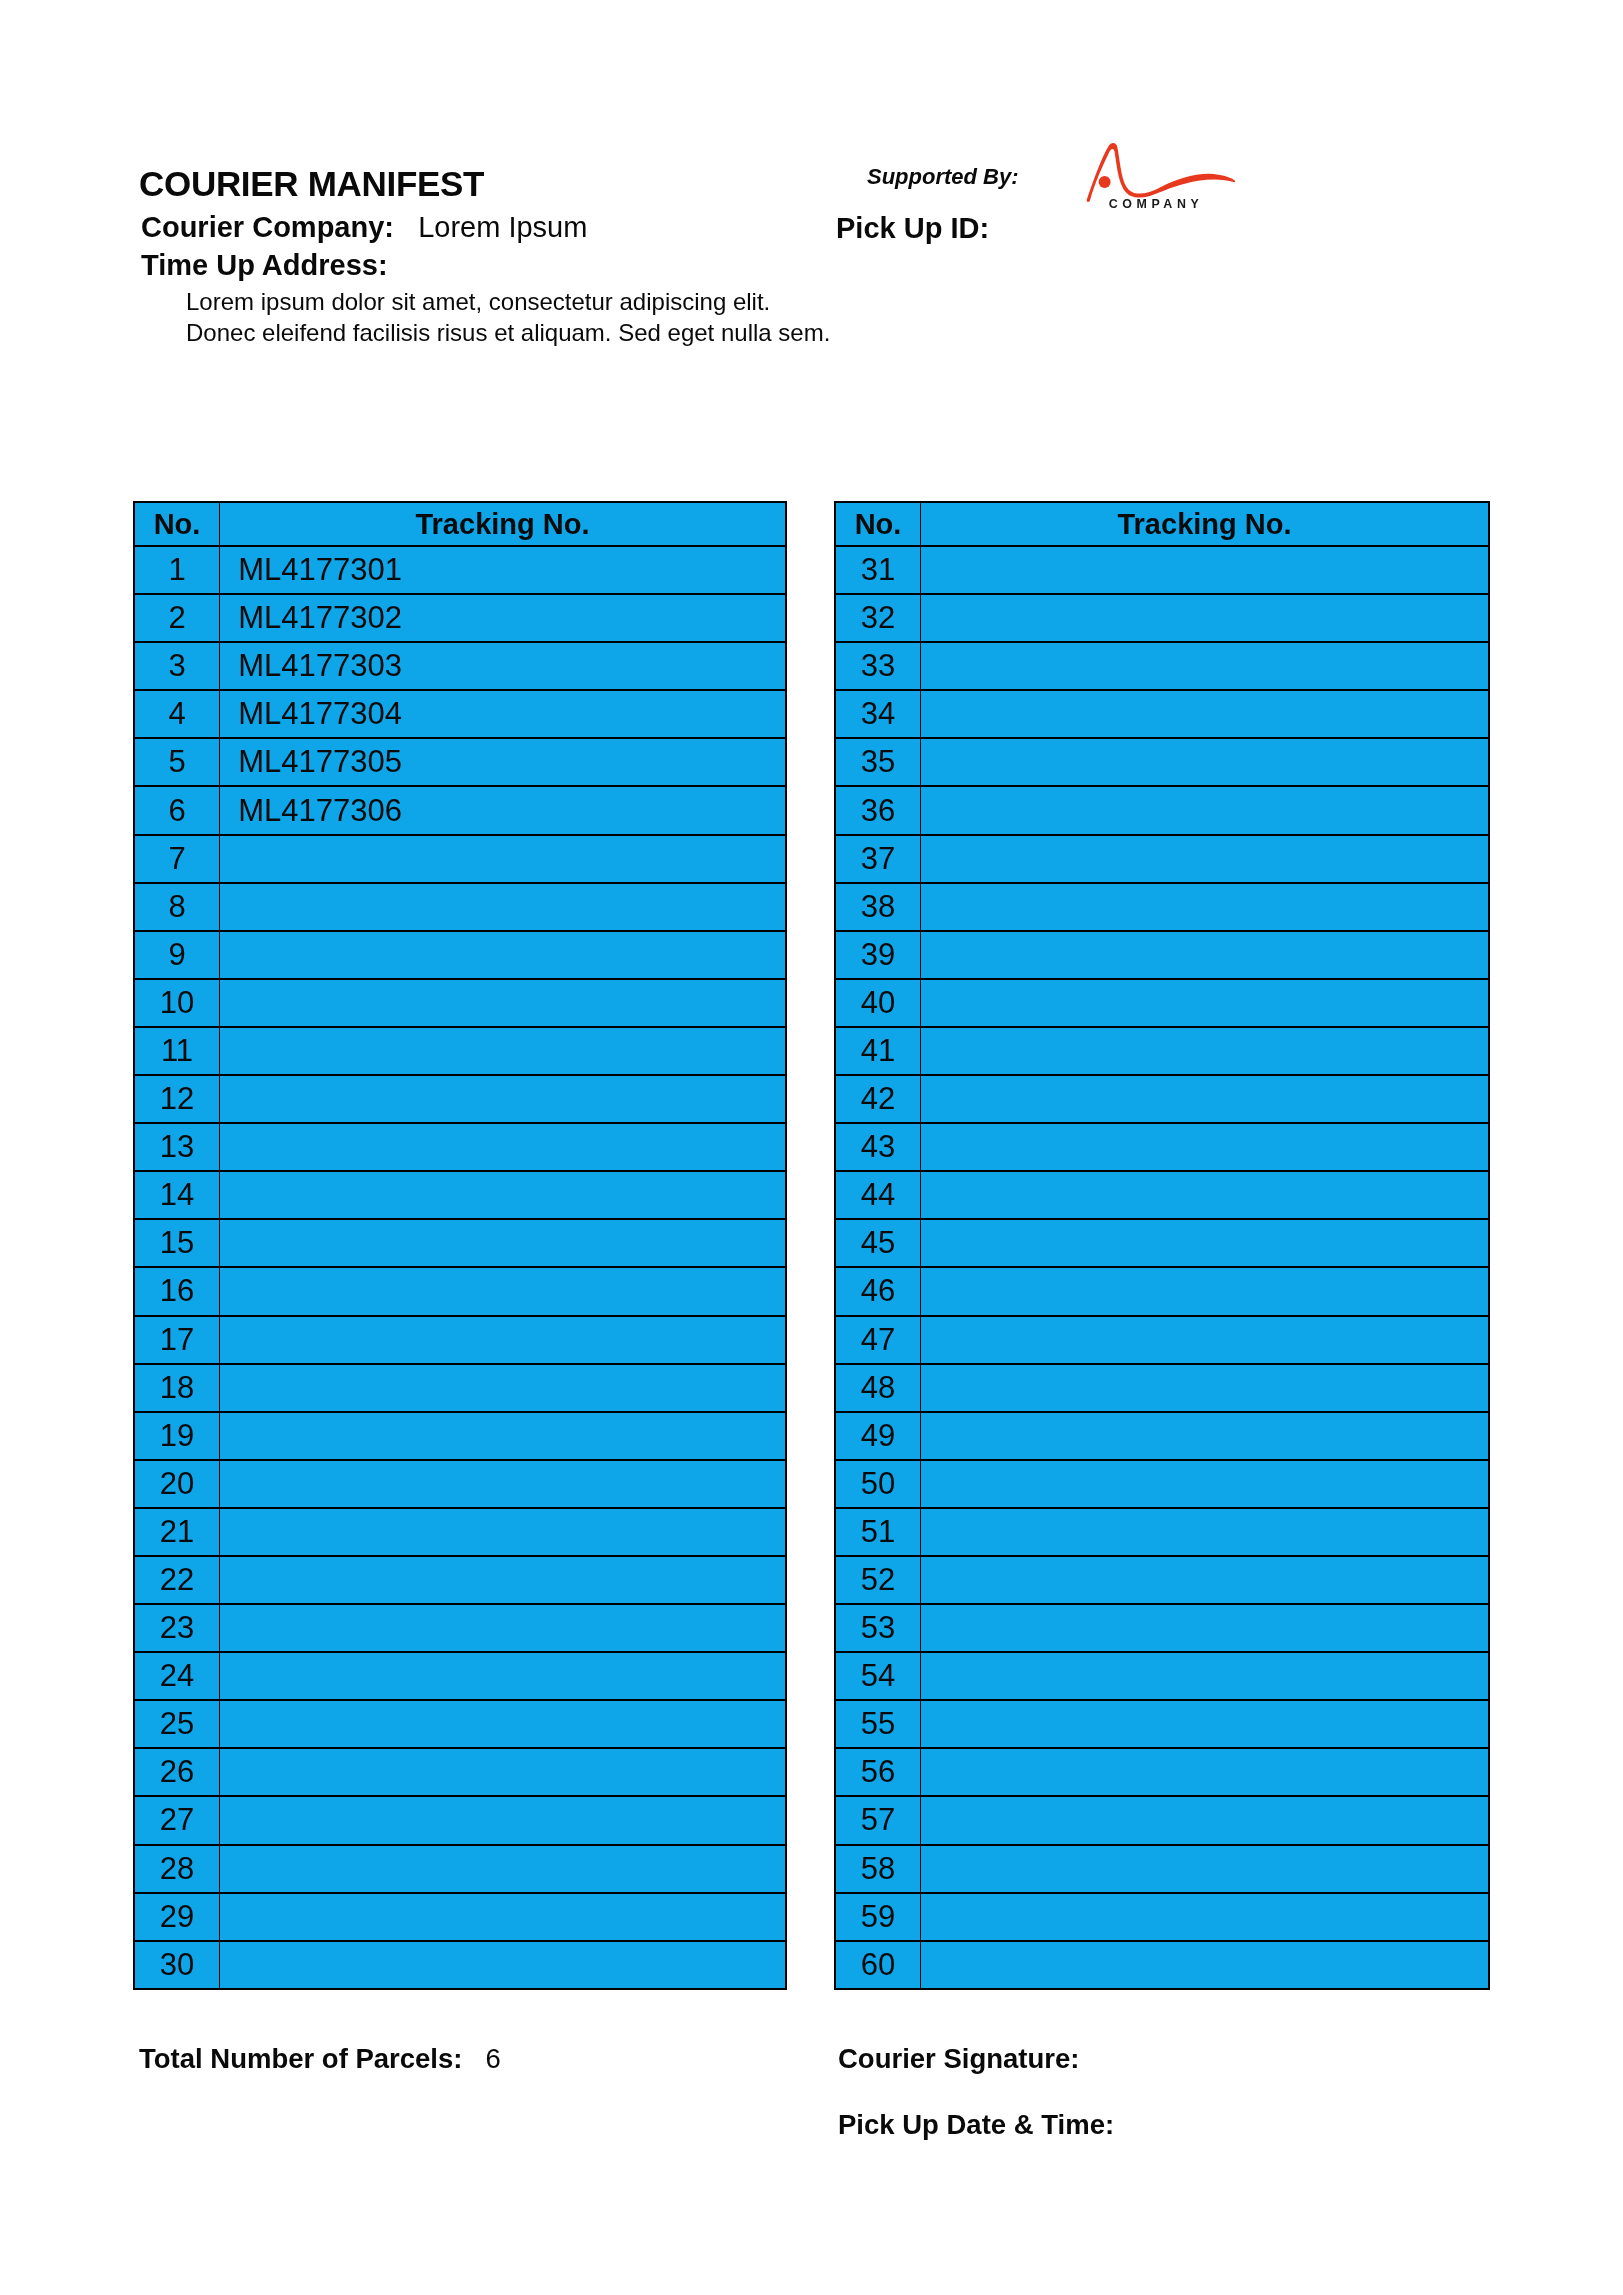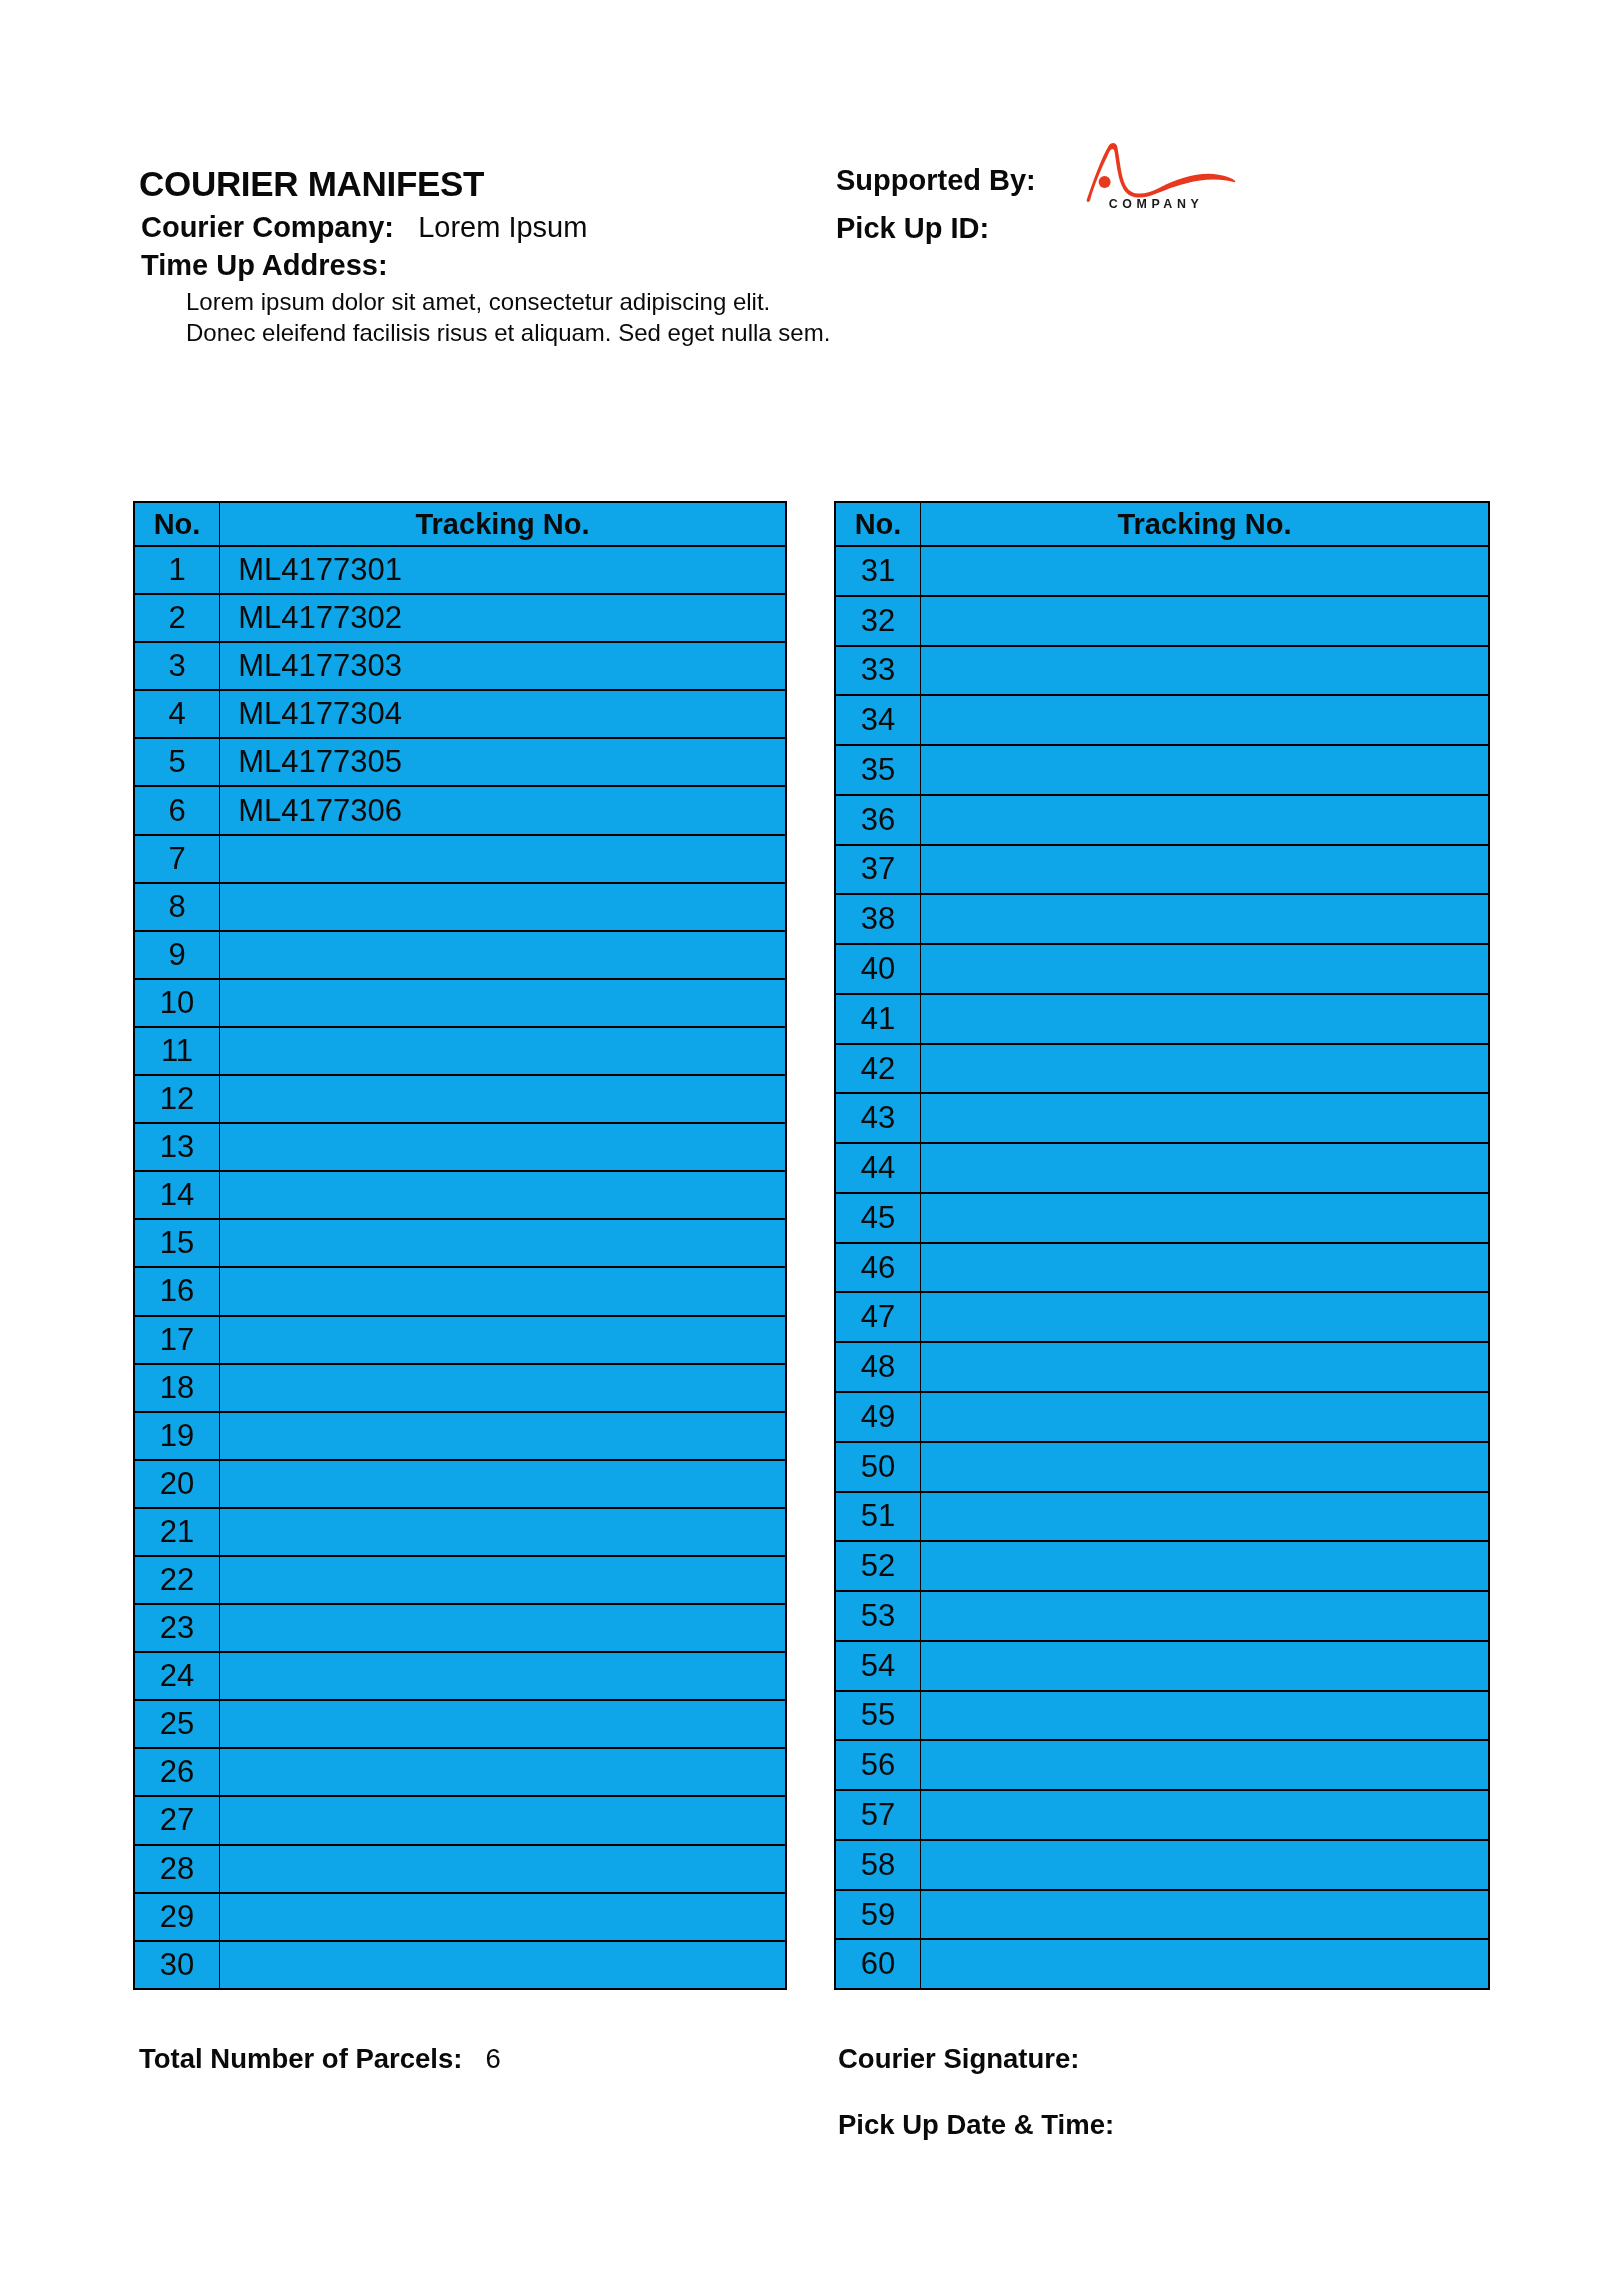--- a/index.html
+++ b/index.html
@@ -10,21 +10,21 @@
     background:#ffffff;
     overflow:hidden;
   }
   .abs { position:absolute; line-height:1; white-space:nowrap; }
 
   
   .doc-title      { left:139px; top:166px;  font-size:35px; font-weight:700; letter-spacing:-0.3px;text-align:center; }
   .company-line   { left:141px; top:213px;  font-size:29px; }
   .addr-label     { left:141px; top:251px;  font-size:29px; font-weight:700; }
   .addr-body      { left:145px; top:286px;  font-size:24px; line-height:31px; font-weight:400;margin-left:41px; }
-  .supported-by   { left:836px; top:166px; font-size:29px; font-weight:700; }
+  .supported-by   { left:867px; top:166px; font-size:22px; font-weight:700;font-style:italic; }
   .pickup-id      { left:836px; top:214px; font-size:29px; font-weight:700; }
   .bold-label     { font-weight:700; }
   .normal-value   { font-weight:400; }
 
   
   .logo-swoosh    { left:1084px; top:139px; width:153px; height:64px; }
   .logo-swoosh svg{ display:block; width:100%; height:100%; }
   .logo-company   { left:1098px; top:198px; width:116px; text-align:center;
                     font-size:12.4px; font-weight:700; letter-spacing:4.6px; color:#1a1a1a; }
 
@@ -258,20 +258,24 @@
         </div>
         <div class="trow">
           <div class="cell no-cell">37</div>
           <div class="cell tracking-cell"></div>
         </div>
         <div class="trow">
           <div class="cell no-cell">38</div>
           <div class="cell tracking-cell"></div>
         </div>
         <div class="trow">
+          <div class="cell no-cell">39</div>
+          <div class="cell tracking-cell"></div>
+        </div>
+        <div class="trow">
           <div class="cell no-cell">40</div>
           <div class="cell tracking-cell"></div>
         </div>
         <div class="trow">
           <div class="cell no-cell">41</div>
           <div class="cell tracking-cell"></div>
         </div>
         <div class="trow">
           <div class="cell no-cell">42</div>
           <div class="cell tracking-cell"></div>

